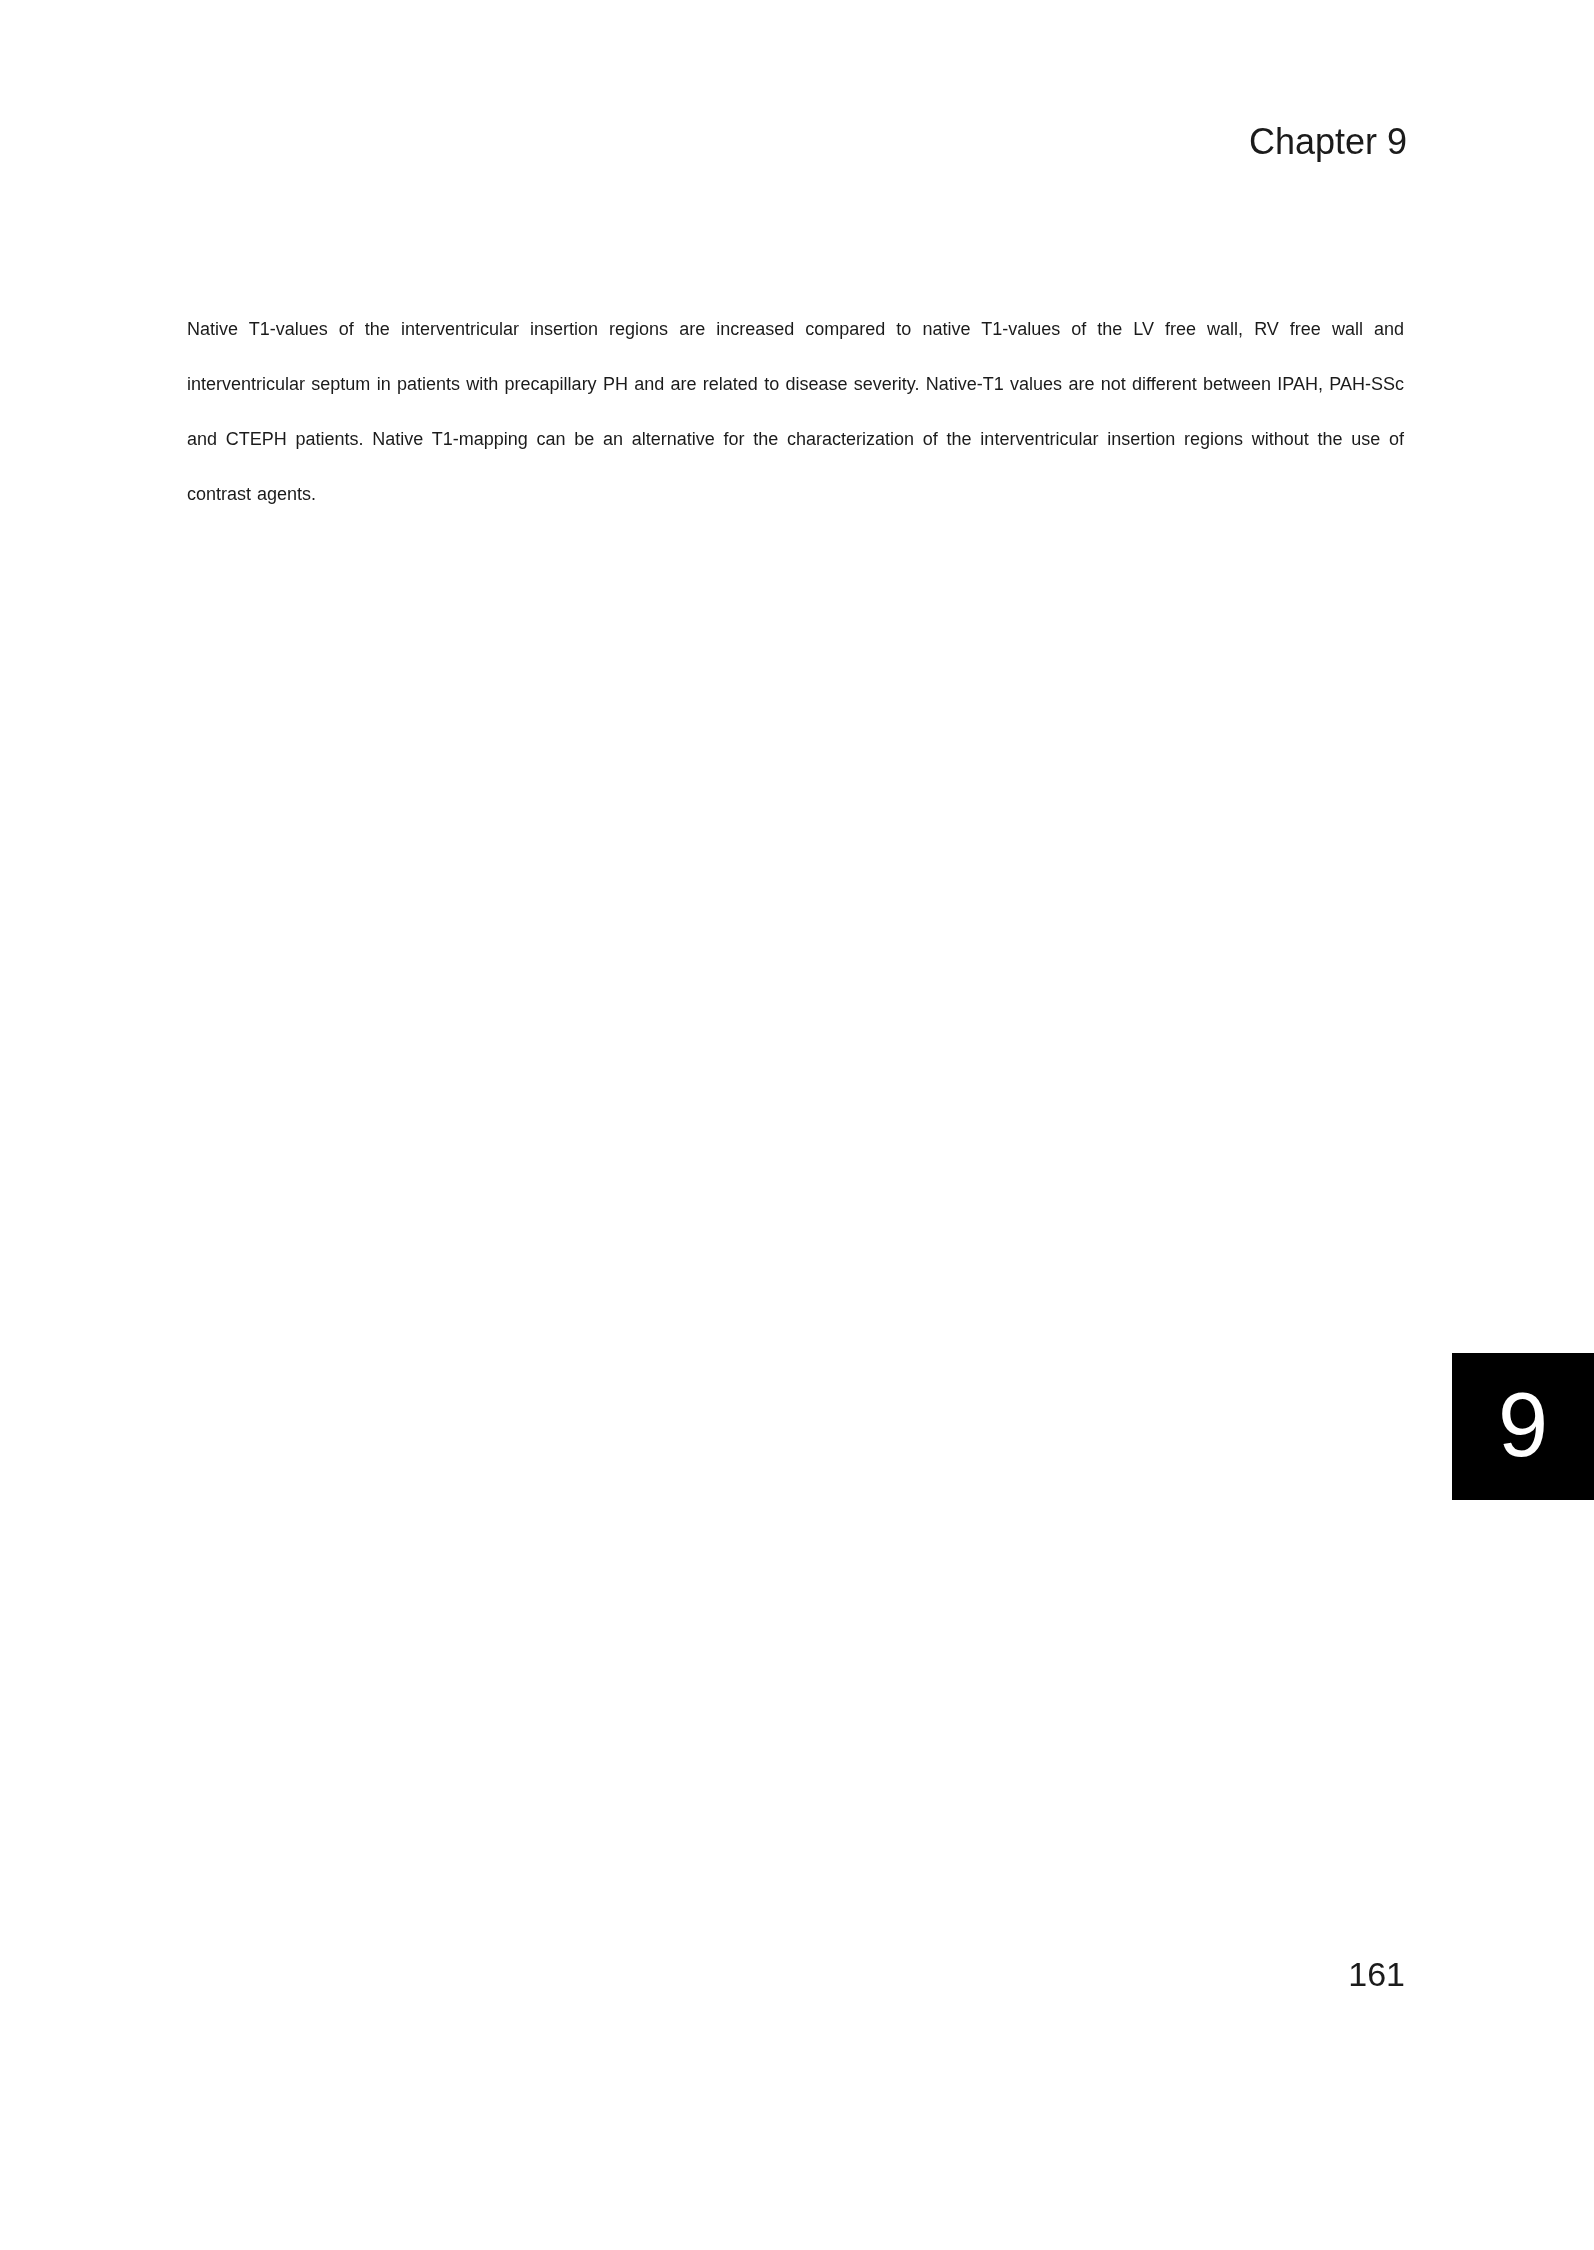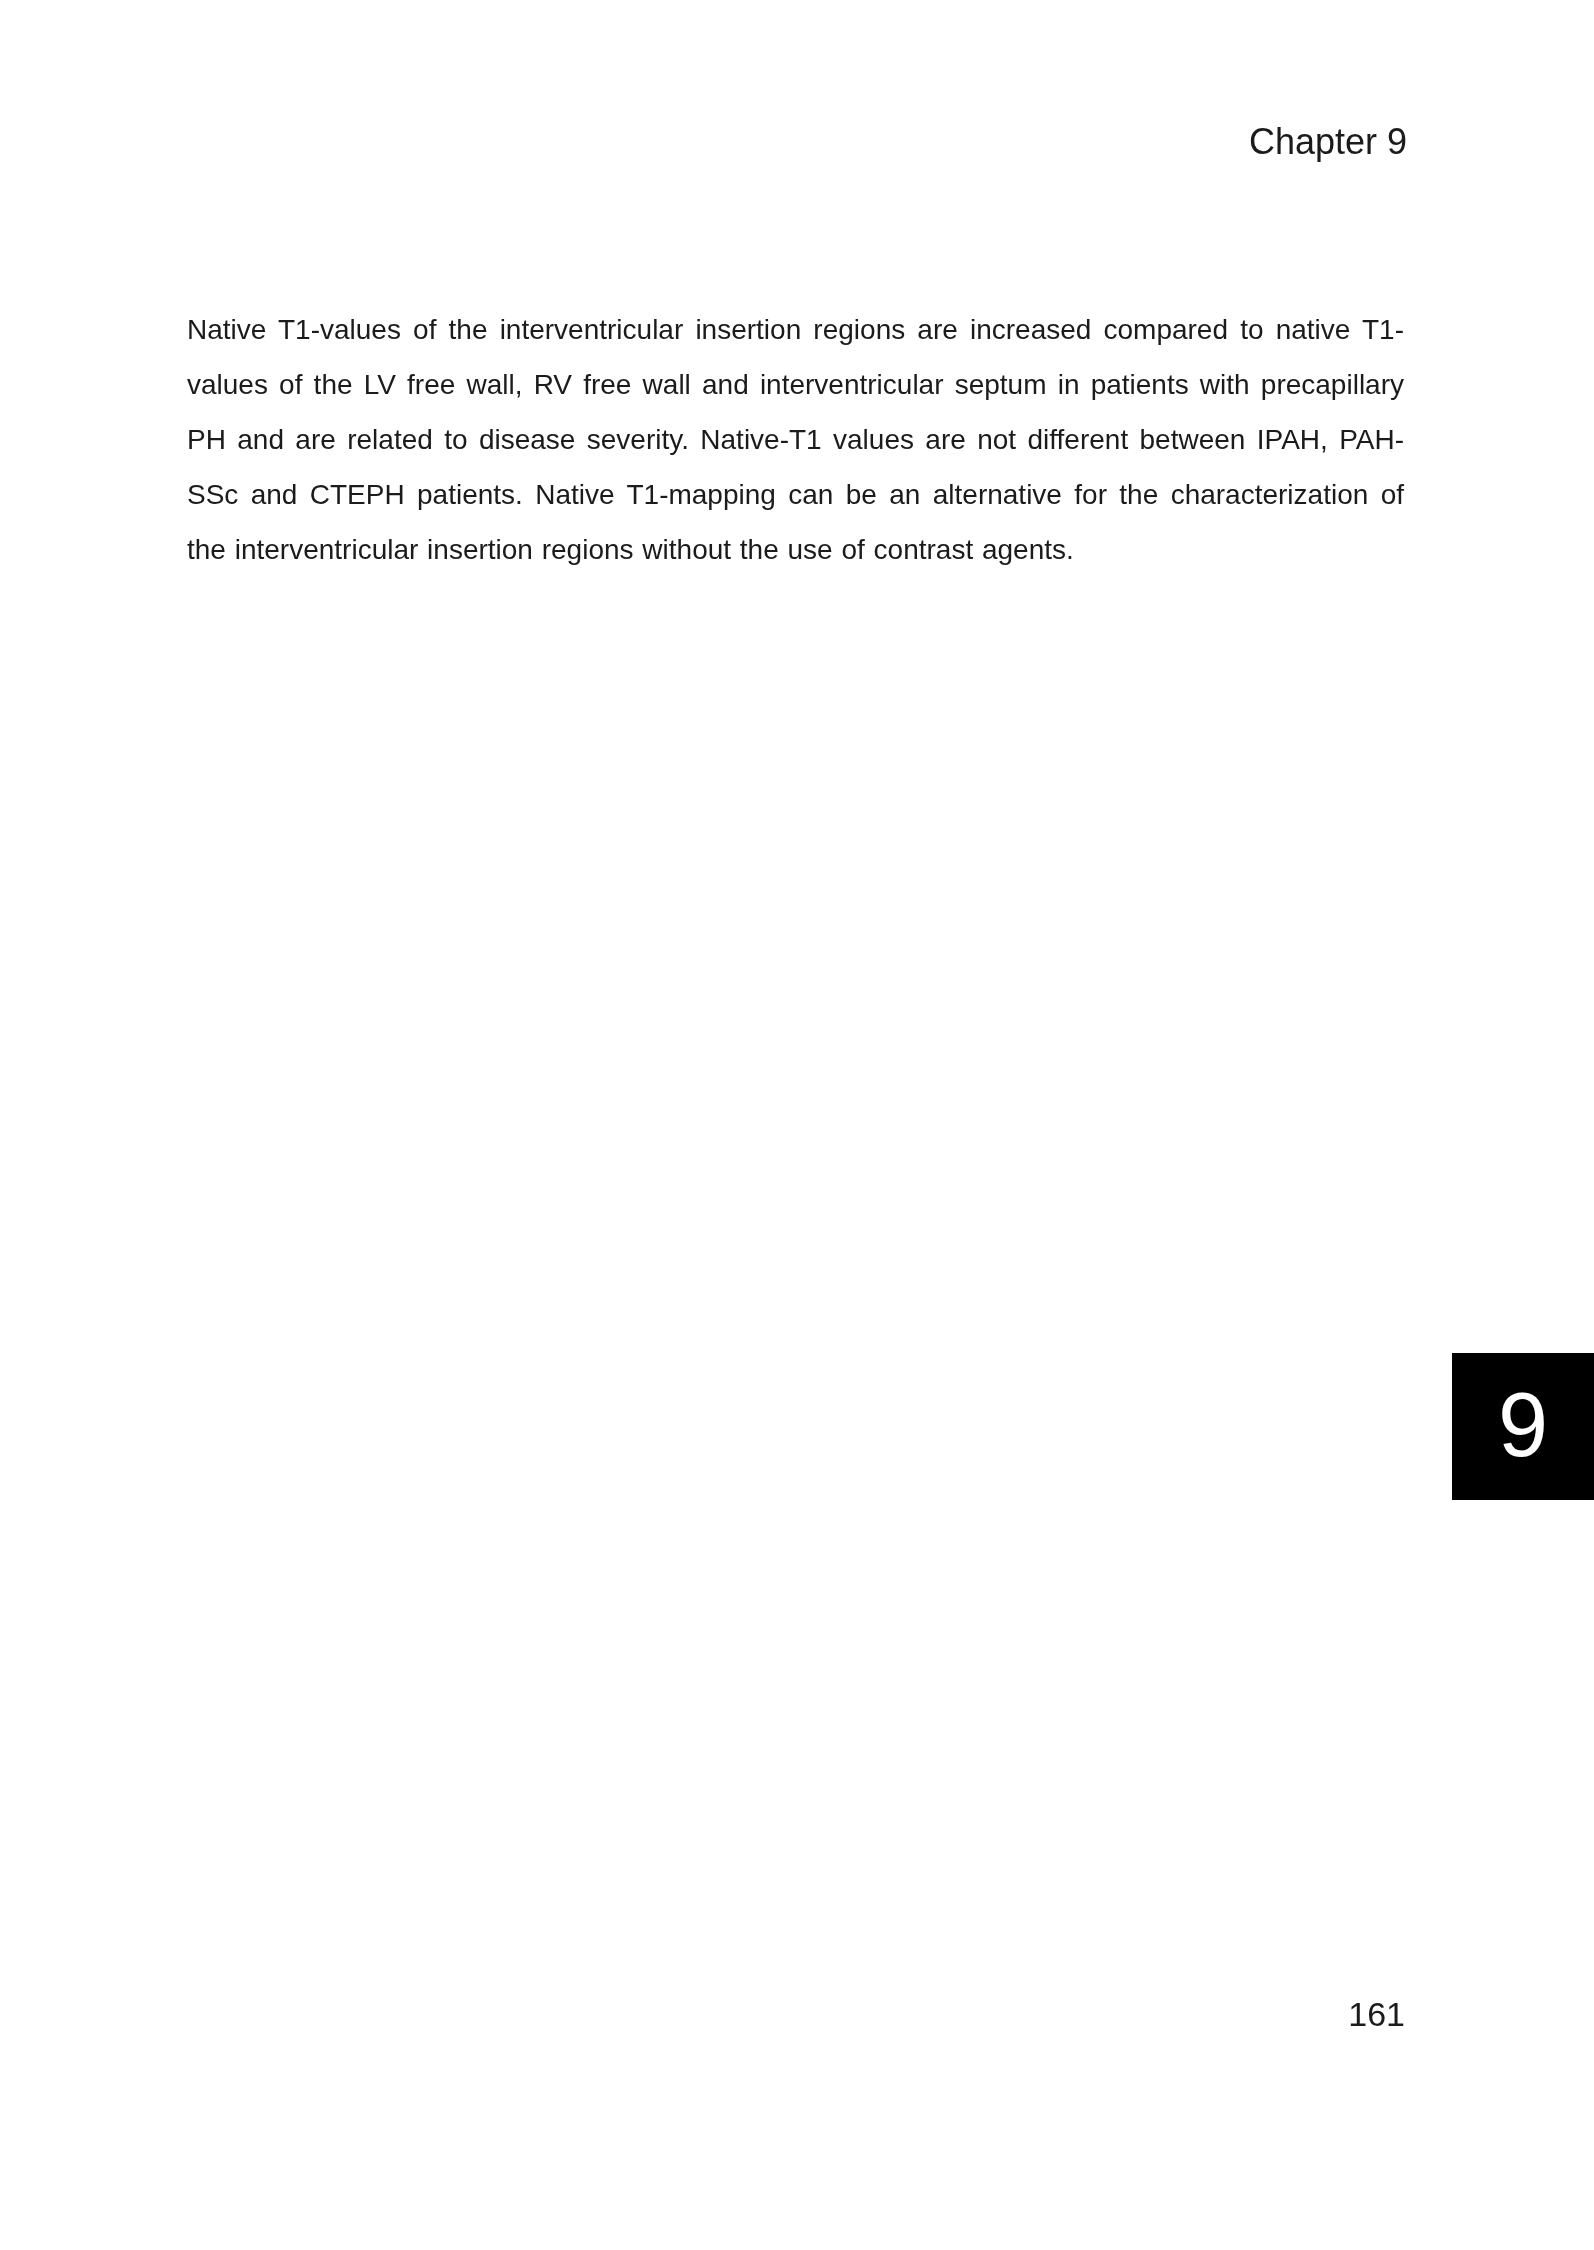--- a/index.html
+++ b/index.html
@@ -30,21 +30,21 @@
     top: 302px;
     width: 1217px;
   }
   .section-heading {
     font-size: 26px;
     font-weight: bold;
     line-height: 55px;
     color: #1b1b1b;
   }
   .paragraph {
-    font-size: 28px;
+    font-size: 18px;
     line-height: 55px;
     text-align: justify;
     color: #1b1b1b;
     word-spacing: 1px;
   }
   .chapter-tab {
     position: absolute;
     left: 1452px;
     top: 1353px;
     width: 142px;
@@ -56,21 +56,21 @@
   }
   .chapter-tab .tab-number {
     color: #ffffff;
     font-size: 90px;
     font-weight: 400;
     line-height: 1;
     transform: translateY(-2px);
   }
   .page-number {
     position: absolute;
-    top: 1996px;
+    top: 1956px;
     right: 189px;
     font-size: 34px;
     line-height: 1.1;
     color: #1b1b1b;
     text-align: right;
   }
 </style>
 </head>
 <body>
 

